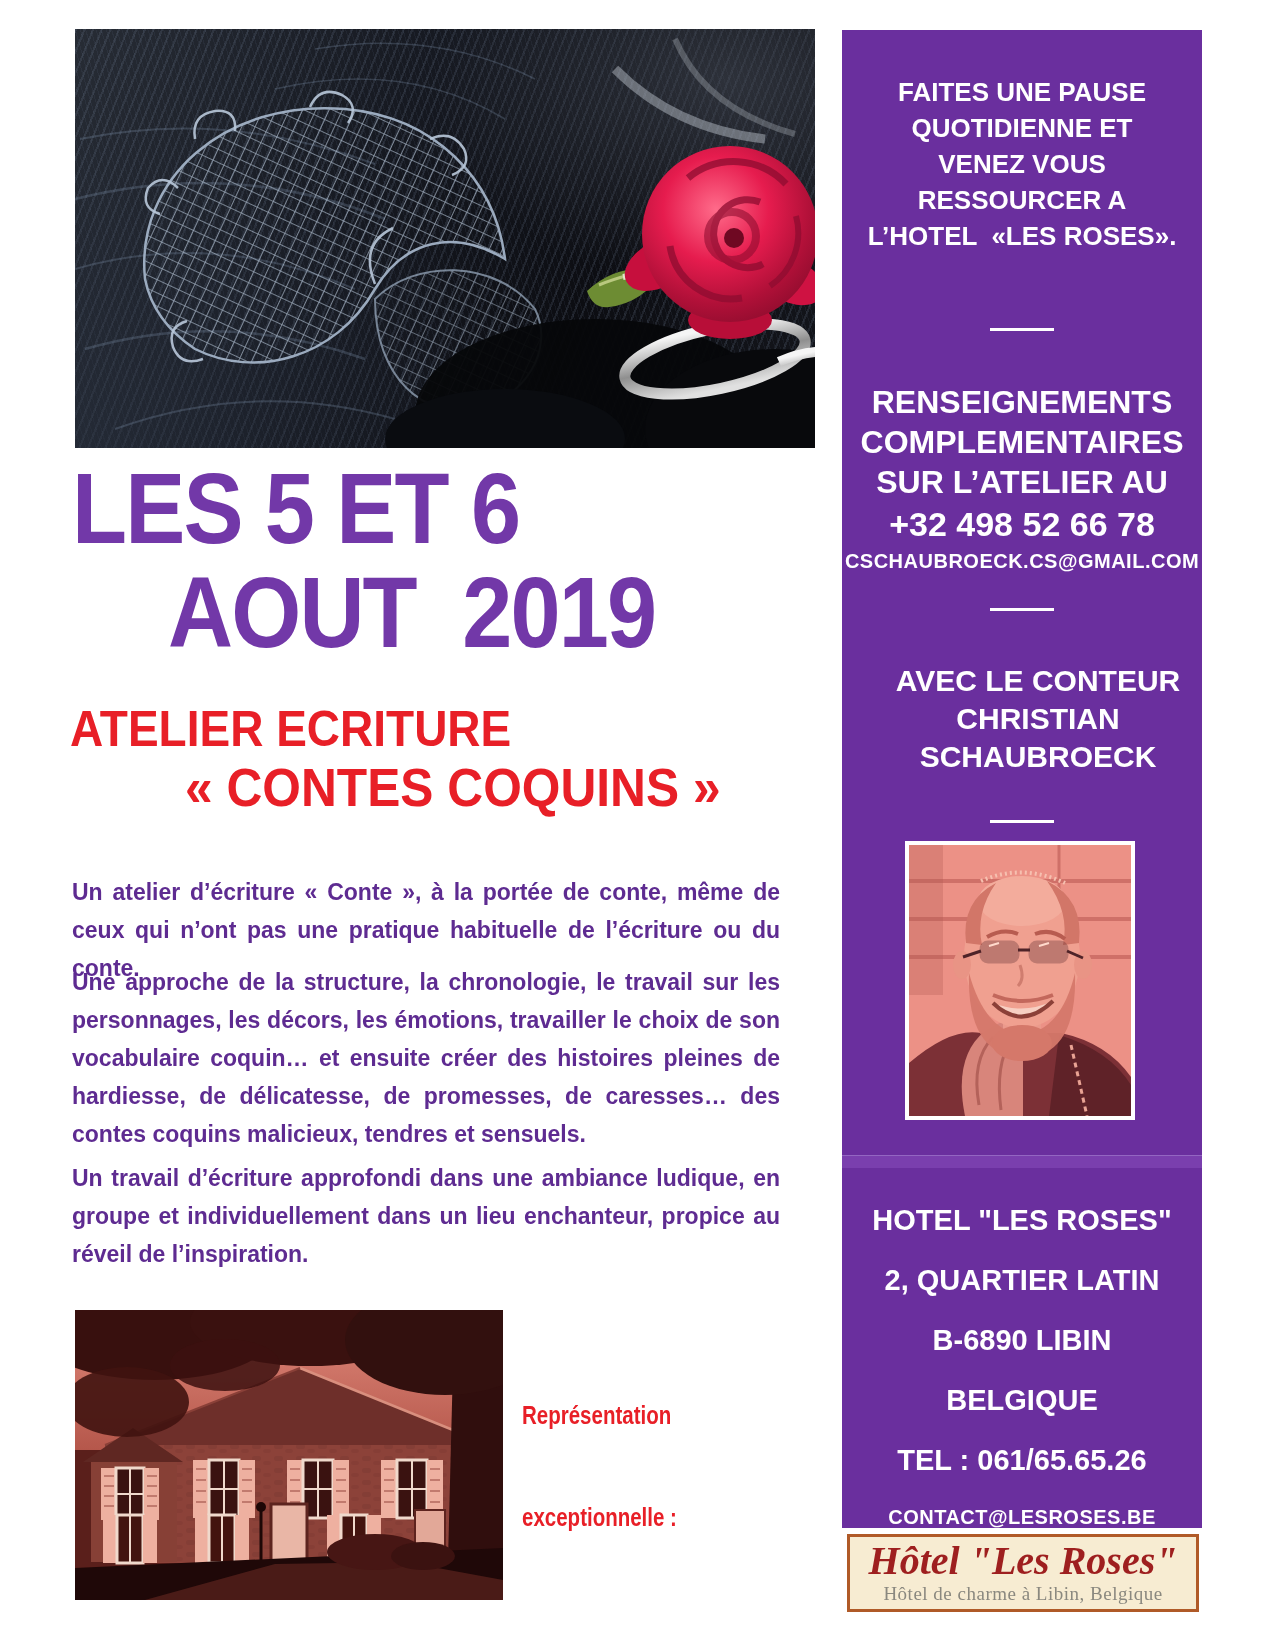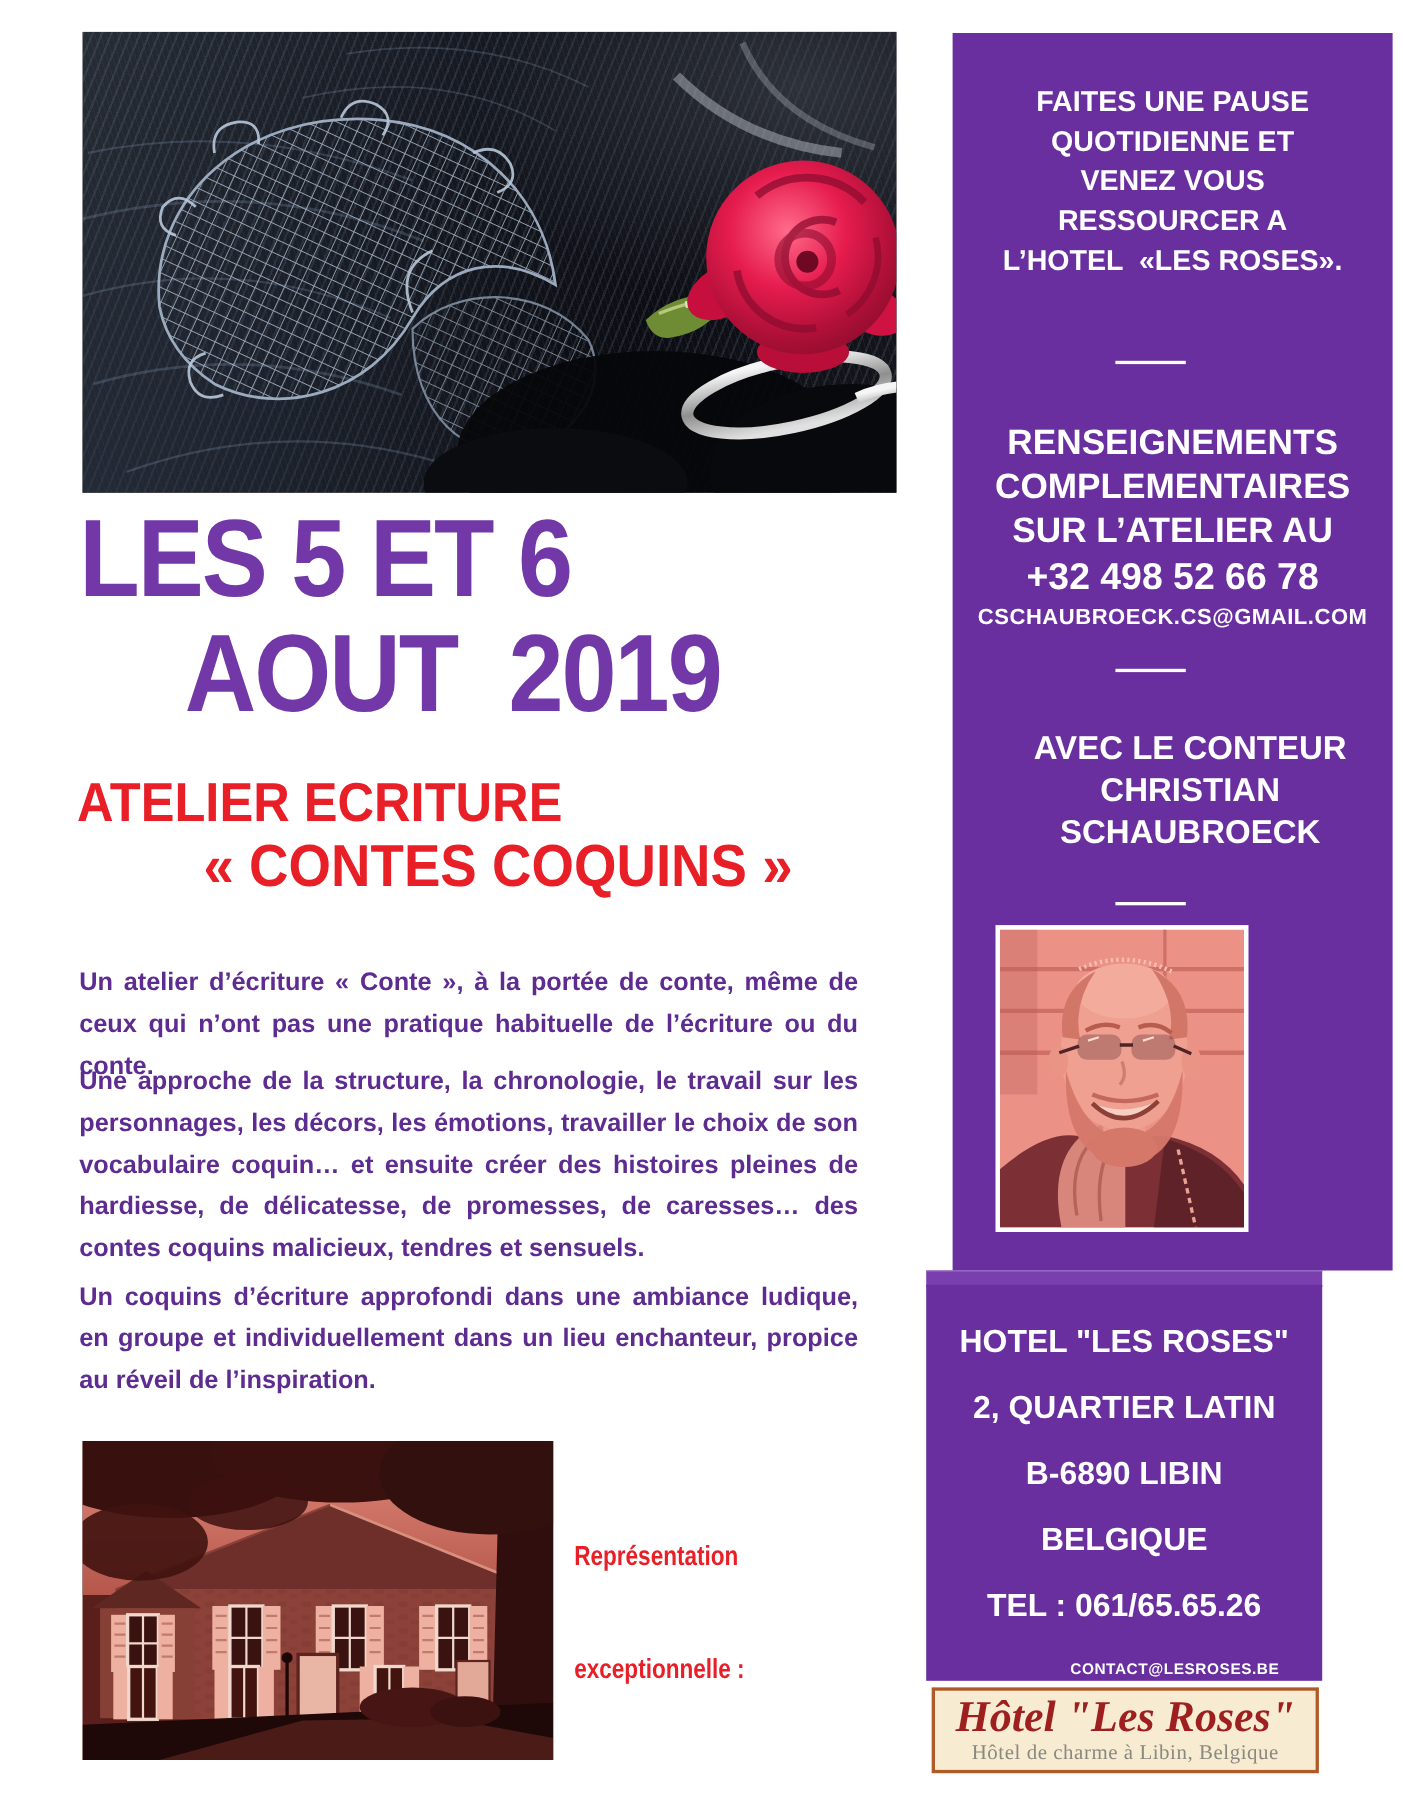--- a/index.html
+++ b/index.html
@@ -35,21 +35,21 @@
 
   
   .house{position:absolute;left:75px;top:1310px;width:428px;height:290px;overflow:hidden;background:#5a1f1b;}
 
   
   .event{position:absolute;left:522px;top:1330px;width:320px;color:#e81f27;font-weight:bold;
          font-size:25px;line-height:34px;transform:scaleX(.82);transform-origin:left top;white-space:pre;}
   .ev-gap-a{height:26px;}
 
   
-  .sb1{position:absolute;left:866px;top:30px;width:400px;height:1125px;background:#6a2f9e;}
+  .sb1{position:absolute;left:842px;top:30px;width:360px;height:1125px;background:#6a2f9e;}
   .sb-seam{position:absolute;left:842px;top:1155px;width:360px;height:13px;background:#7a3fae;
            border-top:1px solid #9366c2;border-bottom:1px solid #8a53ba;}
   .sb2{position:absolute;left:842px;top:1168px;width:360px;height:360px;background:#6a2f9e;}
   .sb-line{position:relative;width:100%;text-align:center;color:#fff;font-weight:bold;white-space:pre;}
   .intro{position:absolute;left:0;top:44px;width:100%;}
   .intro .sb-line{font-size:26px;line-height:36px;}
   .divider{position:absolute;left:148px;width:64px;height:3px;background:#fff;}
   .dv1{top:298px;} .dv2{top:578px;} .dv3{top:790px;}
   .info{position:absolute;left:0;top:352px;width:100%;}
   .info .sb-line{font-size:32px;line-height:40px;}
@@ -58,21 +58,21 @@
   .conteur{position:absolute;left:0;top:632px;width:100%;}
   .conteur .sb-line{font-size:30px;line-height:38px;margin-left:16px;}
 
   
   .portrait{position:absolute;left:905px;top:841px;width:230px;height:279px;background:#fff;
             padding:4px;box-sizing:border-box;}
   .portrait svg{display:block;}
 
   .hotelblock{position:absolute;left:0;top:22px;width:100%;}
   .hotelblock .sb-line{font-size:29px;line-height:60px;}
-  .hotelblock .mail2{font-size:14px;line-height:54px;letter-spacing:.5px;padding-left:46px;}
+  .hotelblock .mail2{font-size:20px;line-height:54px;letter-spacing:.5px;}
 
   
   .logo{position:absolute;left:847px;top:1534px;width:352px;height:78px;background:#f7ecd2;
         border:3px solid #b05a28;box-sizing:border-box;text-align:center;overflow:hidden;}
   .logo-title{font-family:"Liberation Serif", serif;font-style:italic;font-weight:bold;
               font-size:40px;line-height:44px;color:#9e1f1f;margin-top:2px;}
   .logo-sub{font-family:"Liberation Serif", serif;font-size:19px;line-height:22px;color:#8a887f;letter-spacing:.5px;}
 </style>
 </head>
 <body>
@@ -157,21 +157,21 @@
     </svg>
   </div>
 
   <div class="t1">LES 5 ET 6</div>
   <div class="t2">AOUT  2019</div>
   <div class="s1">ATELIER ECRITURE</div>
   <div class="s2">« CONTES COQUINS »</div>
 
   <p class="para p1">Un atelier d’écriture « Conte », à la portée de conte, même de ceux qui n’ont pas une pratique habituelle de l’écriture ou du conte.</p>
   <p class="para p2">Une approche de la structure, la chronologie, le travail sur les personnages, les décors, les émotions, travailler le choix de son vocabulaire coquin… et ensuite créer des histoires pleines de hardiesse, de délicatesse, de promesses, de caresses… des contes coquins malicieux, tendres et sensuels.</p>
-  <p class="para p3">Un coquins d’écriture approfondi dans une ambiance ludique, en groupe et individuellement dans un lieu enchanteur, propice au réveil de l’inspiration.</p>
+  <p class="para p3">Un travail d’écriture approfondi dans une ambiance ludique, en groupe et individuellement dans un lieu enchanteur, propice au réveil de l’inspiration.</p>
 
 
   <div class="house">
     <svg width="428" height="290" viewBox="0 0 428 290">
       <defs>
         <linearGradient id="skyG" x1="0" y1="0" x2="0" y2="1">
           <stop offset="0" stop-color="#e18a7c"></stop>
             <stop offset="1" stop-color="#b5574b"></stop>
         </linearGradient>
         <pattern id="stone" width="22" height="12" patternUnits="userSpaceOnUse">

